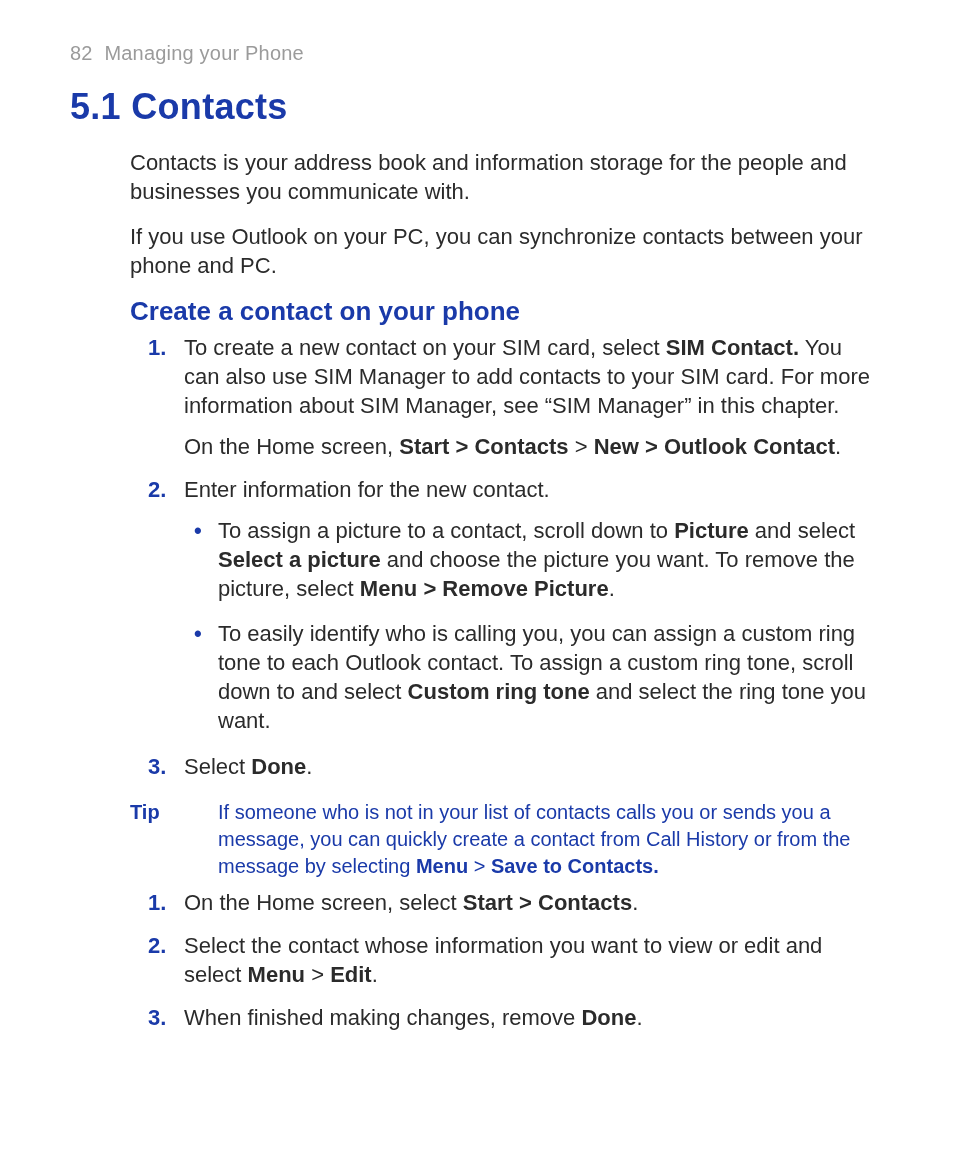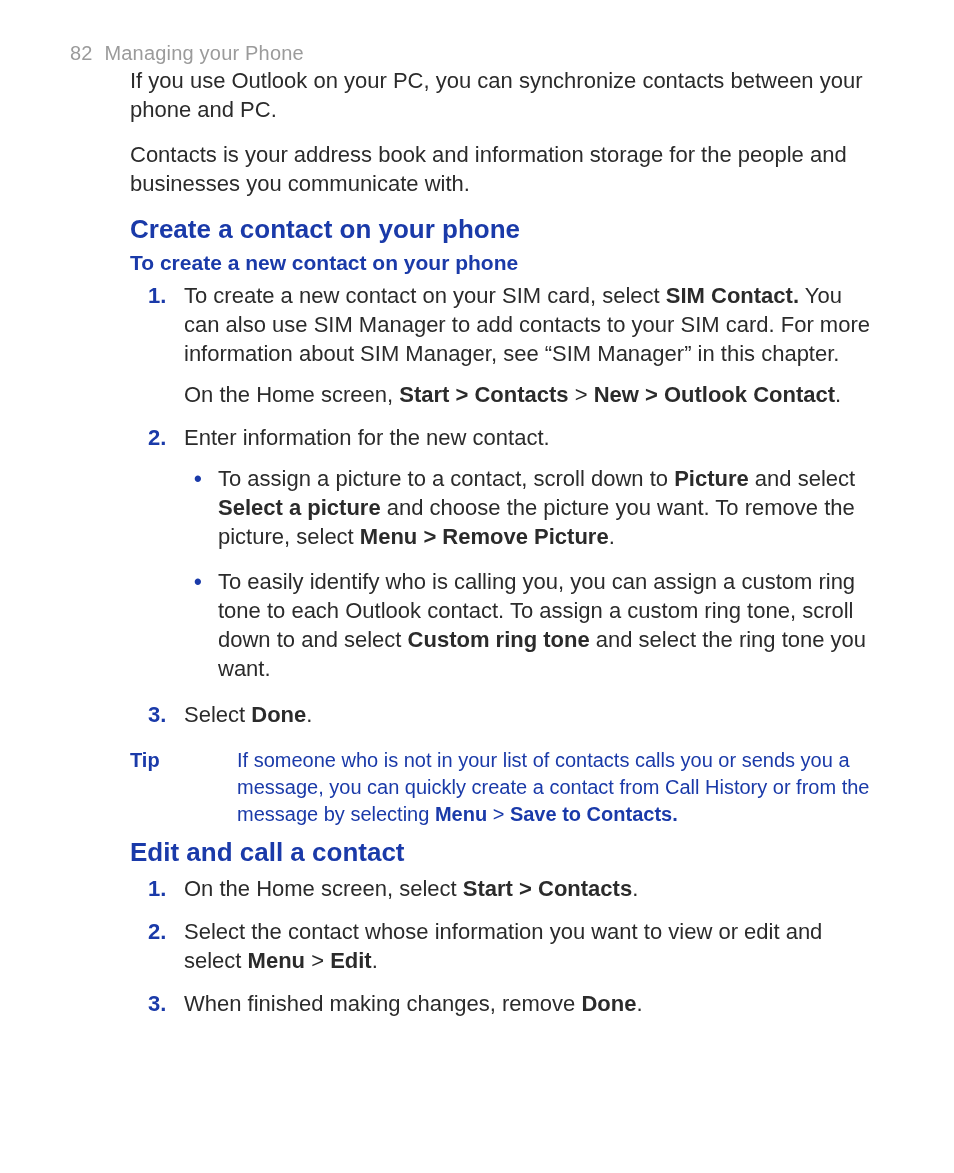--- a/index.html
+++ b/index.html
@@ -11,21 +11,21 @@
     color: #222;
   }
   .page {
     box-sizing: border-box;
     width: 954px;
     padding: 42px 70px 60px 70px;
   }
   .running-head {
     font-size: 20px;
     color: #9b9b9b;
-    margin-bottom: 1px;
+    margin-bottom: 21px;
     letter-spacing: 0.2px;
   }
   .running-head .pagenum { margin-right: 6px; }
   h1.section-title {
     color: #1a3aa9;
     font-weight: 700;
     font-size: 36px;
     margin: 0 0 20px 0;
     letter-spacing: 0.3px;
   }
@@ -92,21 +92,21 @@
     position: absolute;
     left: 10px;
     top: 0;
     color: #1a3aa9;
     font-weight: 700;
     font-size: 22px;
   }
   b, .b { font-weight: 700; }
   .tip-row {
     display: flex;
-    gap: 37px;
+    gap: 18px;
     margin: 18px 0 8px 0;
     font-size: 20px;
     line-height: 1.35;
     color: #1a3aa9;
   }
   .tip-label {
     font-weight: 700;
     min-width: 50px;
   }
   .tip-body { flex: 1; margin-left: 20px; }
@@ -114,28 +114,31 @@
 </head>
 <body>
 
 <div class="page">
 
   <div class="running-head">
     <span class="pagenum">82</span>
     <span>Managing your Phone</span>
   </div>
 
+  <h1 class="section-title">
+    <span>5.1</span>
+    <span>Contacts</span>
+  </h1>
 
   <div class="body-text">
 
+    <p class="lead">Contacts is your address book and information storage for the people and businesses you communicate with.</p>
     <p class="lead">If you use Outlook on your PC, you can synchronize contacts between your phone and PC.</p>
-    <p class="lead">Contacts is your address book and information storage for the people and businesses you communicate with.</p>
 
     <h2 class="subhead">Create a contact on your phone</h2>
-    <h3 class="proc-title">To create a new contact on your phone</h3>
 
     <ol class="num-list">
 
       <li>
         <span class="marker">1.</span>
         <div class="li-body">
           <p class="li-para">
             <span>To create a new contact on your SIM card, select </span><b>SIM Contact.</b><span> You can also use SIM Manager to add contacts to your SIM card. For more information about SIM Manager, see “SIM Manager” in this chapter.</span>
           </p>
           <p class="li-para">
@@ -168,21 +171,20 @@
 
     </ol>
 
     <div class="tip-row">
       <div class="tip-label">Tip</div>
       <div class="tip-body">
         <span>If someone who is not in your list of contacts calls you or sends you a message, you can quickly create a contact from Call History or from the message by selecting </span><b>Menu</b><span> &gt; </span><b>Save to Contacts.</b>
       </div>
     </div>
 
-    <h2 class="subhead">Edit and call a contact</h2>
 
     <ol class="num-list">
 
       <li>
         <span class="marker">1.</span>
         <div class="li-body">
           <span>On the Home screen, select </span><b>Start &gt; Contacts</b><span>.</span>
         </div>
       </li>
 

